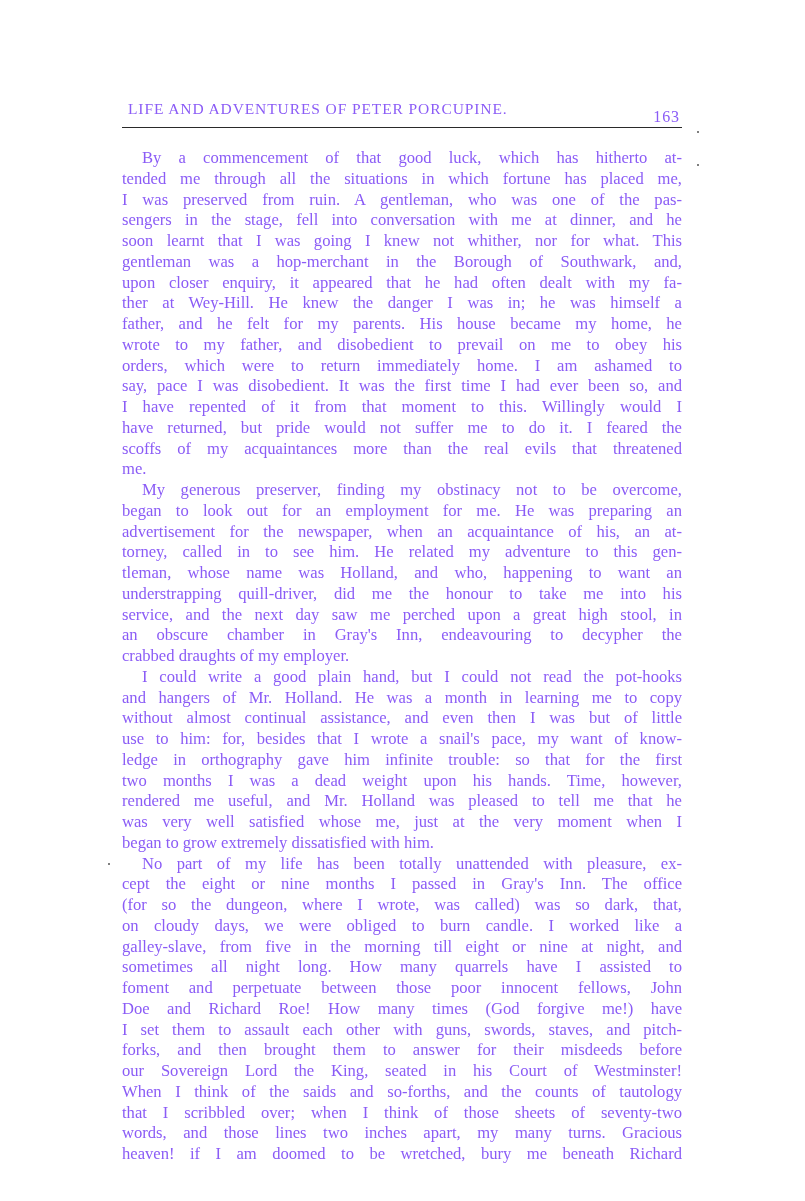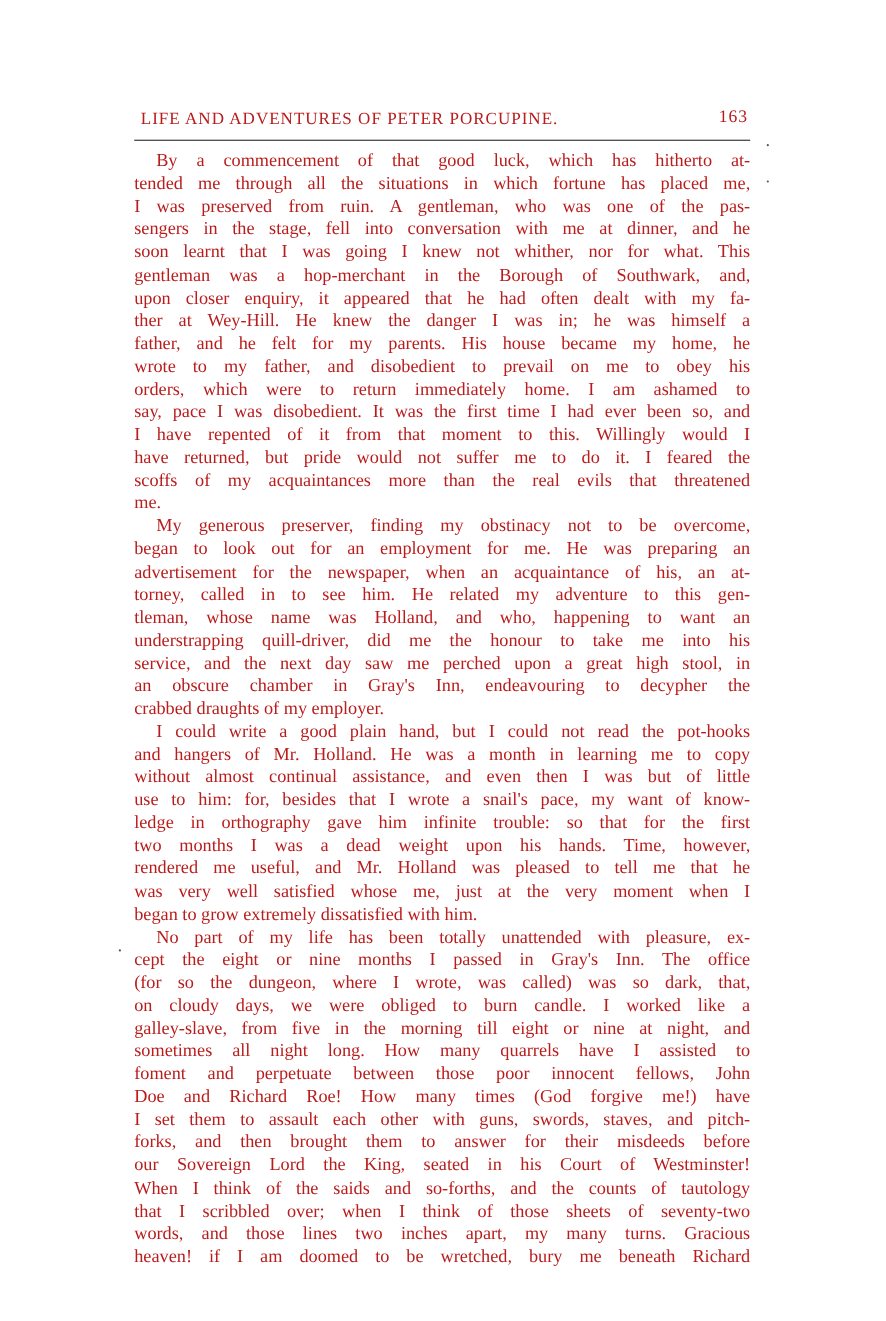--- a/index.html
+++ b/index.html
@@ -1,29 +1,29 @@
 <!DOCTYPE html>
 <html><head>
   <meta charset="utf-8">
   <style>
     html, body { margin: 0; padding: 0; background: #ffffff; }
     body { width: 805px; height: 1201px; position: relative; overflow: hidden; }
     .page {
       position: absolute; left: 122px; top: 90px; width: 560px;
       font-family: "Liberation Serif", "DejaVu Serif", serif;
-      color: #b91c1c;
+      color: #8b5cf6;
     }
     .running-head {
       position: relative; height: 30px;
       font-size: 15.5px; letter-spacing: 0.9px;
     }
     .running-title { position: absolute; left: 6px; top: 10px; white-space: nowrap; }
-    .page-number { position: absolute; right: 2px; top: 8px; font-size: 16px; margin-left: 45px; }
+    .page-number { position: absolute; right: 2px; top: 18px; font-size: 16px; margin-left: 45px; }
     .rule { height: 0; border-top: 1.6px solid #2a2a2a; margin-top: 7px; }
-    .body-text { margin-top: 8px; font-size: 16.6px; line-height: 20.75px; }
+    .body-text { margin-top: 20px; font-size: 16.6px; line-height: 20.75px; }
     .line {
       display: block; white-space: nowrap; text-align: justify;
       text-align-last: justify; height: 20.75px; overflow: visible;
     }
     .line.last { text-align-last: left; }
     .line.indent { padding-left: 20px; }
     .speck { position: absolute; width: 2px; height: 2px; background: #555; border-radius: 1px; }
   </style>
 </head>
 <body>

